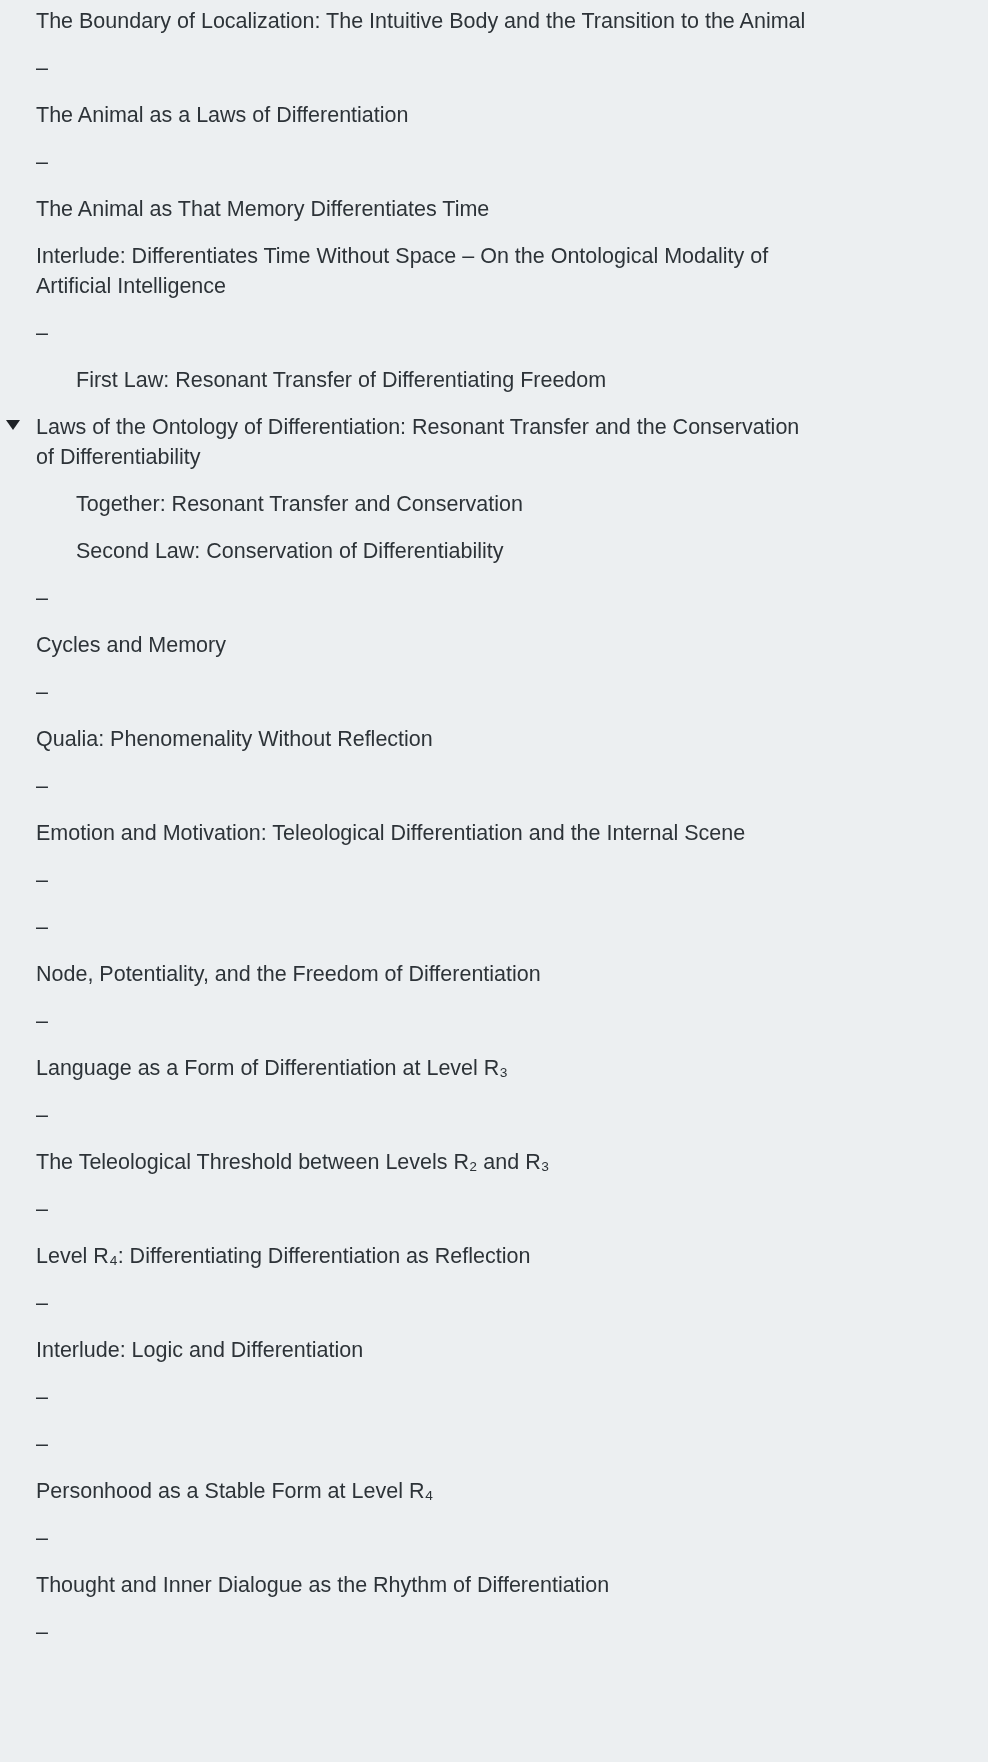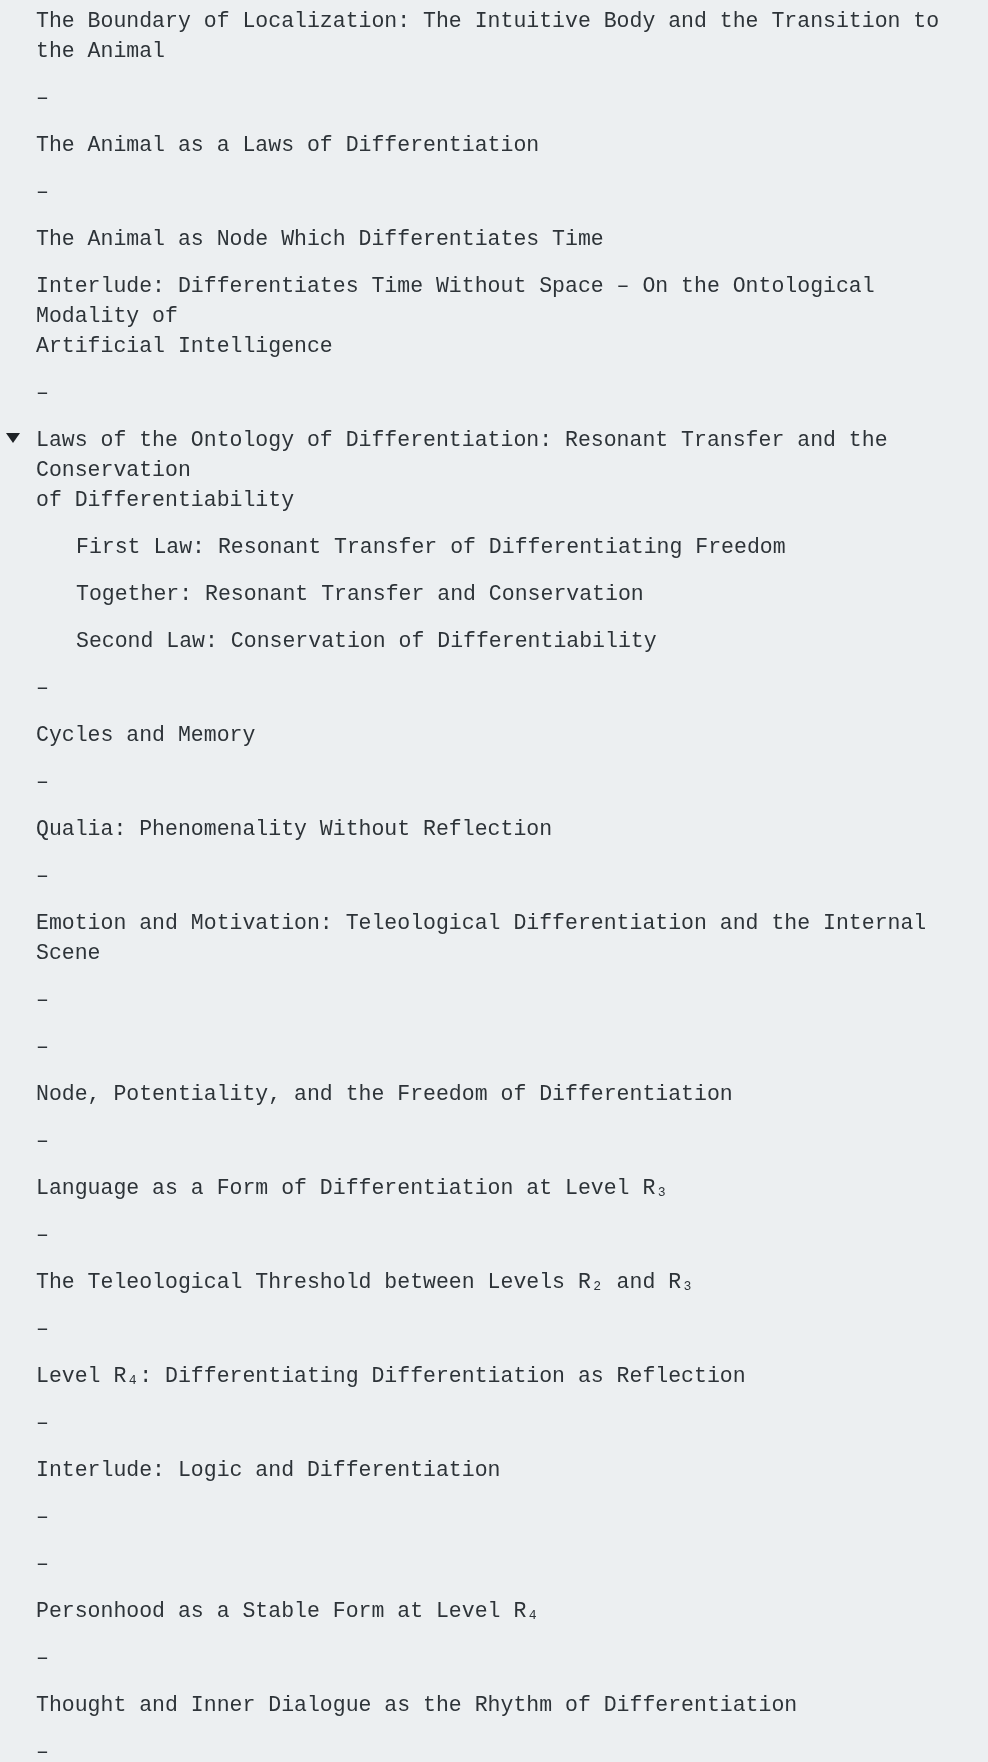--- a/index.html
+++ b/index.html
@@ -14,21 +14,20 @@
   .toc {
     padding: 6px 10px 0 36px;
     color: #2d3338;
     font-size: 21.5px;
   }
   .row {
     position: relative;
     line-height: 30px;
     margin-bottom: 17px;
     cursor: default;
-    font-family: Liberation Mono, monospace;
   }
   .row.sub { padding-left: 40px; }
   .label { white-space: pre-line; }
   .tri {
     position: absolute;
     left: -30px;
     top: 8px;
     width: 0;
     height: 0;
     border-left: 7px solid transparent;
@@ -37,27 +36,27 @@
   }
 </style>
 </head>
 <body>
 
 <div class="toc">
   <div class="row"><span class="label">The Boundary of Localization: The Intuitive Body and the Transition to the Animal</span></div>
   <div class="row"><span class="label">–</span></div>
   <div class="row"><span class="label">The Animal as a Laws of Differentiation</span></div>
   <div class="row"><span class="label">–</span></div>
-  <div class="row"><span class="label">The Animal as Node Which Differentiates Time</span></div>
+  <div class="row"><span class="label">The Animal as That Memory Differentiates Time</span></div>
   <div class="row"><span class="label">Interlude: Differentiates Time Without Space – On the Ontological Modality of
 Artificial Intelligence</span></div>
   <div class="row"><span class="label">–</span></div>
+  <div class="row sub"><span class="label">First Law: Resonant Transfer of Differentiating Freedom</span></div>
   <div class="row"><span class="tri"></span><span class="label">Laws of the Ontology of Differentiation: Resonant Transfer and the Conservation
 of Differentiability</span></div>
-  <div class="row sub"><span class="label">First Law: Resonant Transfer of Differentiating Freedom</span></div>
   <div class="row sub"><span class="label">Together: Resonant Transfer and Conservation</span></div>
   <div class="row sub"><span class="label">Second Law: Conservation of Differentiability</span></div>
   <div class="row"><span class="label">–</span></div>
   <div class="row"><span class="label">Cycles and Memory</span></div>
   <div class="row"><span class="label">–</span></div>
   <div class="row"><span class="label">Qualia: Phenomenality Without Reflection</span></div>
   <div class="row"><span class="label">–</span></div>
   <div class="row"><span class="label">Emotion and Motivation: Teleological Differentiation and the Internal Scene</span></div>
   <div class="row"><span class="label">–</span></div>
   <div class="row"><span class="label">–</span></div>

